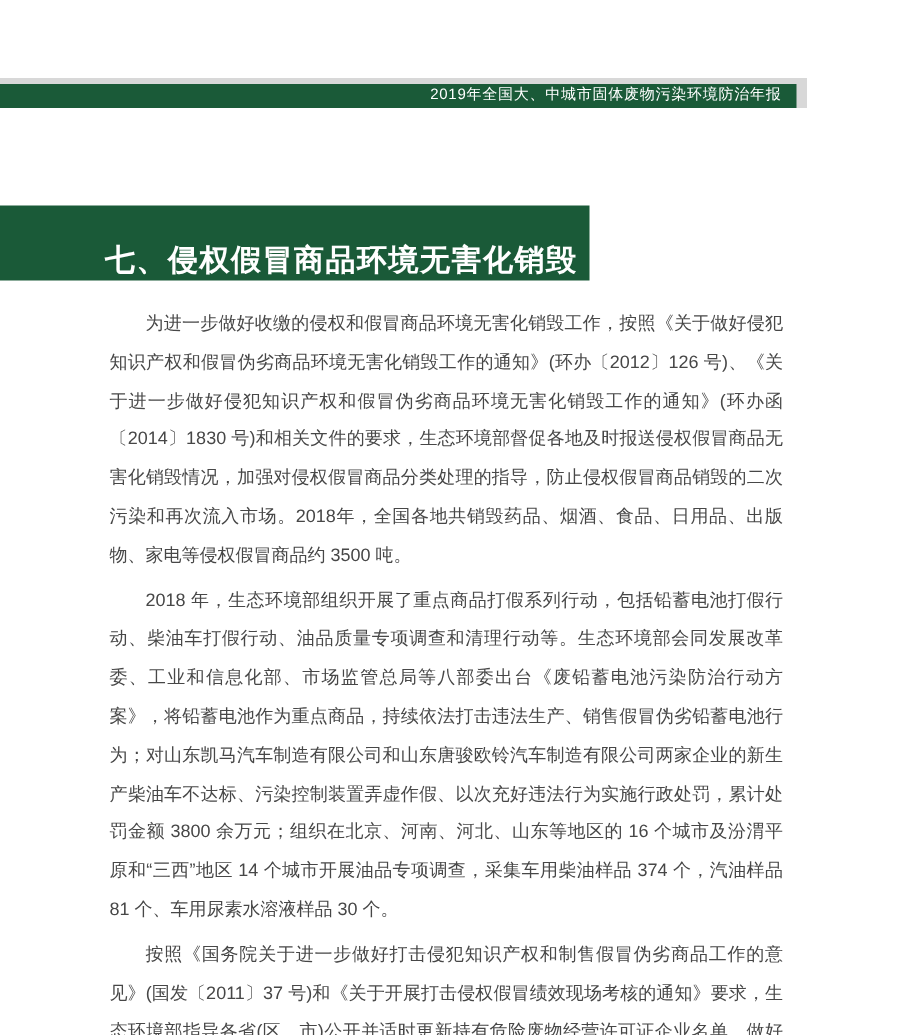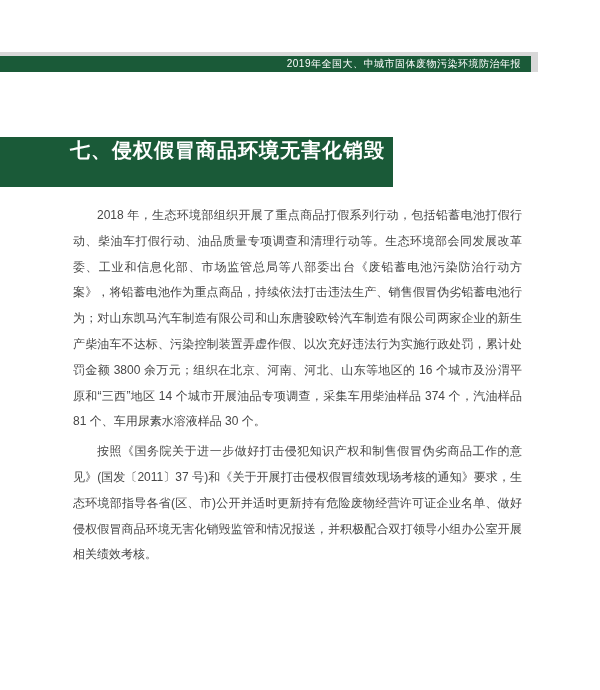--- a/index.html
+++ b/index.html
@@ -41,21 +41,21 @@
     letter-spacing:0.5px;
     white-space:nowrap;
   }
   
   .section-title-box{
     position:absolute;
     left:0; top:137px;
     width:393px; height:50px;
     background:var(--green);
     display:flex;
-    align-items:flex-start;
+    align-items:flex-end;
     justify-content:flex-end;
     padding-right:8px;
     box-sizing:border-box;
   }
   .section-title-box .title-text{
     color:#ffffff;
     font-size:20px;
     font-weight:bold;
     letter-spacing:1px;
     white-space:nowrap;
@@ -85,17 +85,18 @@
 
   <div class="top-banner">
     <span>2019年全国大、中城市固体废物污染环境防治年报</span>
   </div>
 
   <div class="section-title-box">
     <span class="title-text">七、侵权假冒商品环境无害化销毁</span>
   </div>
 
   <div class="body-text">
+    <p>为进一步做好收缴的侵权和假冒商品环境无害化销毁工作，按照《关于做好侵犯知识产权和假冒伪劣商品环境无害化销毁工作的通知》(环办〔2012〕126 号)、《关于进一步做好侵犯知识产权和假冒伪劣商品环境无害化销毁工作的通知》(环办函〔2014〕1830 号)和相关文件的要求，生态环境部督促各地及时报送侵权假冒商品无害化销毁情况，加强对侵权假冒商品分类处理的指导，防止侵权假冒商品销毁的二次污染和再次流入市场。2018年，全国各地共销毁药品、烟酒、食品、日用品、出版物、家电等侵权假冒商品约 3500 吨。</p>
     <p>2018 年，生态环境部组织开展了重点商品打假系列行动，包括铅蓄电池打假行动、柴油车打假行动、油品质量专项调查和清理行动等。生态环境部会同发展改革委、工业和信息化部、市场监管总局等八部委出台《废铅蓄电池污染防治行动方案》，将铅蓄电池作为重点商品，持续依法打击违法生产、销售假冒伪劣铅蓄电池行为；对山东凯马汽车制造有限公司和山东唐骏欧铃汽车制造有限公司两家企业的新生产柴油车不达标、污染控制装置弄虚作假、以次充好违法行为实施行政处罚，累计处罚金额 3800 余万元；组织在北京、河南、河北、山东等地区的 16 个城市及汾渭平原和“三西”地区 14 个城市开展油品专项调查，采集车用柴油样品 374 个，汽油样品 81 个、车用尿素水溶液样品 30 个。</p>
     <p>按照《国务院关于进一步做好打击侵犯知识产权和制售假冒伪劣商品工作的意见》(国发〔2011〕37 号)和《关于开展打击侵权假冒绩效现场考核的通知》要求，生态环境部指导各省(区、市)公开并适时更新持有危险废物经营许可证企业名单、做好侵权假冒商品环境无害化销毁监管和情况报送，并积极配合双打领导小组办公室开展相关绩效考核。</p>
   </div>
 
 </div>
 
 </body></html>

